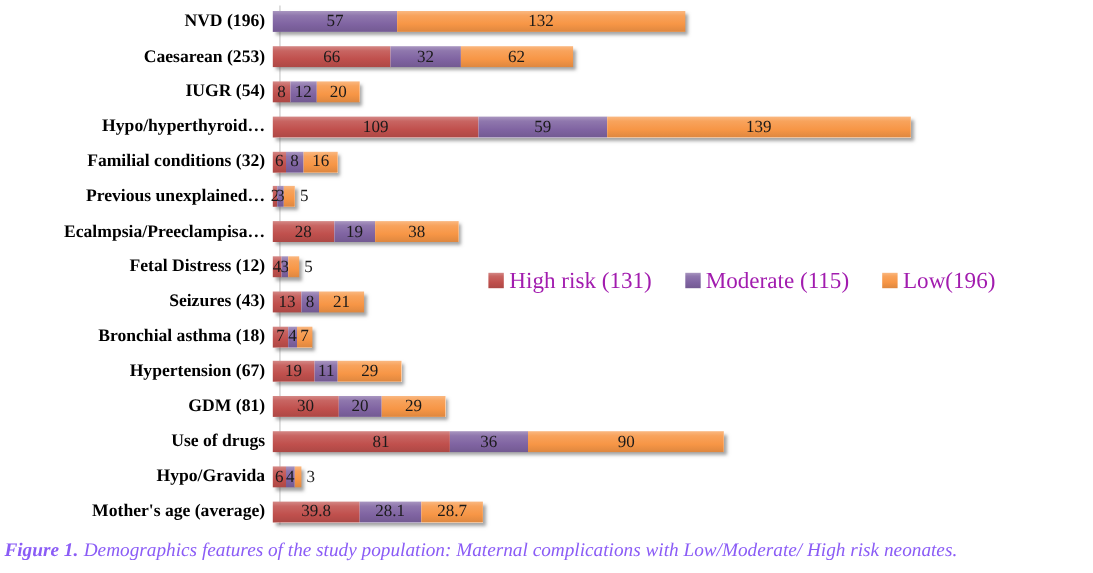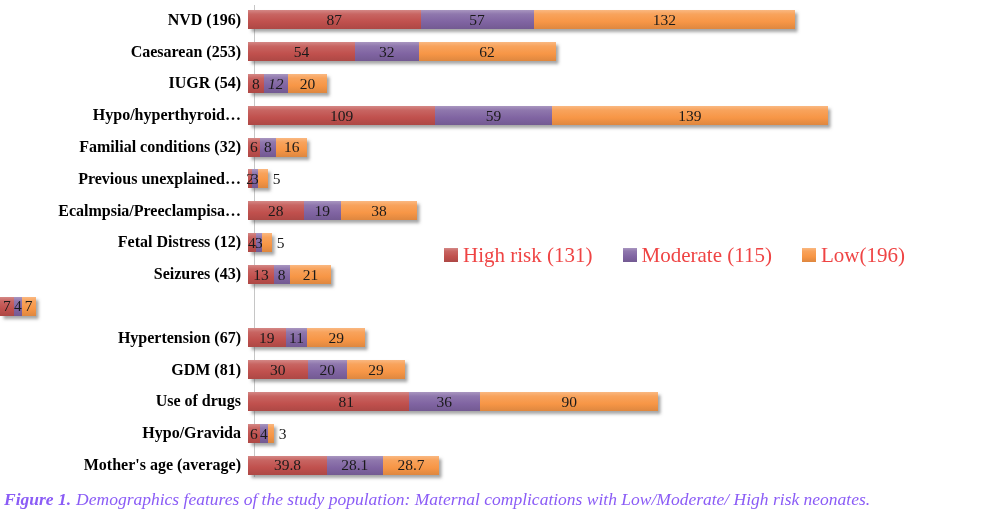--- a/index.html
+++ b/index.html
@@ -38,75 +38,72 @@
     flex: none;
   }
   .val.outside { position: absolute; left: 100%; margin-left: 5px; }
 
   .legend {
     position: absolute; left: 444px; top: 241px; height: 28px;
     display: flex; align-items: center; gap: 30px; background: #ffffff;
   }
   .legend-item { display: flex; align-items: center; }
   .legend-swatch { width: 14px; height: 14px; margin-right: 5px; flex: none; }
-  .legend-label { font-size: 21px; color: #ef4444; white-space: nowrap; line-height: 1; }
+  .legend-label { font-size: 21px; color: #a21caf; white-space: nowrap; line-height: 1; }
 
   .caption {
     position: absolute; left: 4px; top: 489px; width: 986px;
     font-style: italic; font-size: 17.5px; color: #8b5cf6; white-space: nowrap;
   }
   .caption .cap-prefix { font-weight: bold; margin-right: 5px; }
 </style>
 </head>
 <body>
 
 <div class="fig">
   <div class="chart">
     <div class="axis-line"></div>
     <div class="rows" id="rows">
         <div class="row">
           <div class="cat">NVD (196)</div>
           <div class="bar-area">
             <div class="stack">
-              <div class="seg" style="width: 172.5px; background: linear-gradient(rgb(212, 136, 134) 0%, rgb(200, 101, 98) 22%, rgb(192, 80, 77) 62%, rgb(173, 72, 69) 100%);">
-                <span class="val">87</span>
-              </div>
               <div class="seg" style="width: 113px; background: linear-gradient(rgb(169, 150, 192) 0%, rgb(143, 119, 173) 22%, rgb(128, 100, 162) 62%, rgb(115, 90, 146) 100%);">
                 <span class="val">57</span>
               </div>
               <div class="seg" style="width: 261.8px; background: linear-gradient(rgb(250, 184, 129) 0%, rgb(248, 163, 92) 22%, rgb(247, 150, 70) 62%, rgb(222, 135, 63) 100%);">
                 <span class="val">132</span>
               </div>
             </div>
           </div>
         </div>
         <div class="row">
           <div class="cat">Caesarean (253)</div>
           <div class="bar-area">
             <div class="stack">
               <div class="seg" style="width: 107.1px; background: linear-gradient(rgb(212, 136, 134) 0%, rgb(200, 101, 98) 22%, rgb(192, 80, 77) 62%, rgb(173, 72, 69) 100%);">
-                <span class="val">54</span>
+                <span class="val">66</span>
               </div>
               <div class="seg" style="width: 63.5px; background: linear-gradient(rgb(169, 150, 192) 0%, rgb(143, 119, 173) 22%, rgb(128, 100, 162) 62%, rgb(115, 90, 146) 100%);">
                 <span class="val">32</span>
               </div>
-              <div class="seg" style="width: 137px; background: linear-gradient(rgb(250, 184, 129) 0%, rgb(248, 163, 92) 22%, rgb(247, 150, 70) 62%, rgb(222, 135, 63) 100%);">
+              <div class="seg" style="width: 102px; background: linear-gradient(rgb(250, 184, 129) 0%, rgb(248, 163, 92) 22%, rgb(247, 150, 70) 62%, rgb(222, 135, 63) 100%);">
                 <span class="val">62</span>
               </div>
             </div>
           </div>
         </div>
         <div class="row">
           <div class="cat">IUGR (54)</div>
           <div class="bar-area">
             <div class="stack">
               <div class="seg" style="width: 15.9px; background: linear-gradient(rgb(212, 136, 134) 0%, rgb(200, 101, 98) 22%, rgb(192, 80, 77) 62%, rgb(173, 72, 69) 100%);">
                 <span class="val">8</span>
               </div>
-              <div class="seg" style="width: 23.8px; background: linear-gradient(rgb(169, 150, 192) 0%, rgb(143, 119, 173) 22%, rgb(128, 100, 162) 62%, rgb(115, 90, 146) 100%); font-style: italic;">
+              <div class="seg" style="width: 23.8px; background: linear-gradient(rgb(169, 150, 192) 0%, rgb(143, 119, 173) 22%, rgb(128, 100, 162) 62%, rgb(115, 90, 146) 100%);">
                 <span class="val">12</span>
               </div>
               <div class="seg" style="width: 39.7px; background: linear-gradient(rgb(250, 184, 129) 0%, rgb(248, 163, 92) 22%, rgb(247, 150, 70) 62%, rgb(222, 135, 63) 100%);">
                 <span class="val">20</span>
               </div>
             </div>
           </div>
         </div>
         <div class="row">
           <div class="cat">Hypo/hyperthyroid…</div>
@@ -198,20 +195,21 @@
               <div class="seg" style="width: 15.9px; background: linear-gradient(rgb(169, 150, 192) 0%, rgb(143, 119, 173) 22%, rgb(128, 100, 162) 62%, rgb(115, 90, 146) 100%);">
                 <span class="val">8</span>
               </div>
               <div class="seg" style="width: 41.6px; background: linear-gradient(rgb(250, 184, 129) 0%, rgb(248, 163, 92) 22%, rgb(247, 150, 70) 62%, rgb(222, 135, 63) 100%);">
                 <span class="val">21</span>
               </div>
             </div>
           </div>
         </div>
         <div class="row">
+          <div class="cat">Bronchial asthma (18)</div>
           <div class="bar-area">
             <div class="stack">
               <div class="seg" style="width: 13.9px; background: linear-gradient(rgb(212, 136, 134) 0%, rgb(200, 101, 98) 22%, rgb(192, 80, 77) 62%, rgb(173, 72, 69) 100%);">
                 <span class="val">7</span>
               </div>
               <div class="seg" style="width: 7.9px; background: linear-gradient(rgb(169, 150, 192) 0%, rgb(143, 119, 173) 22%, rgb(128, 100, 162) 62%, rgb(115, 90, 146) 100%);">
                 <span class="val">4</span>
               </div>
               <div class="seg" style="width: 13.9px; background: linear-gradient(rgb(250, 184, 129) 0%, rgb(248, 163, 92) 22%, rgb(247, 150, 70) 62%, rgb(222, 135, 63) 100%);">
                 <span class="val">7</span>

